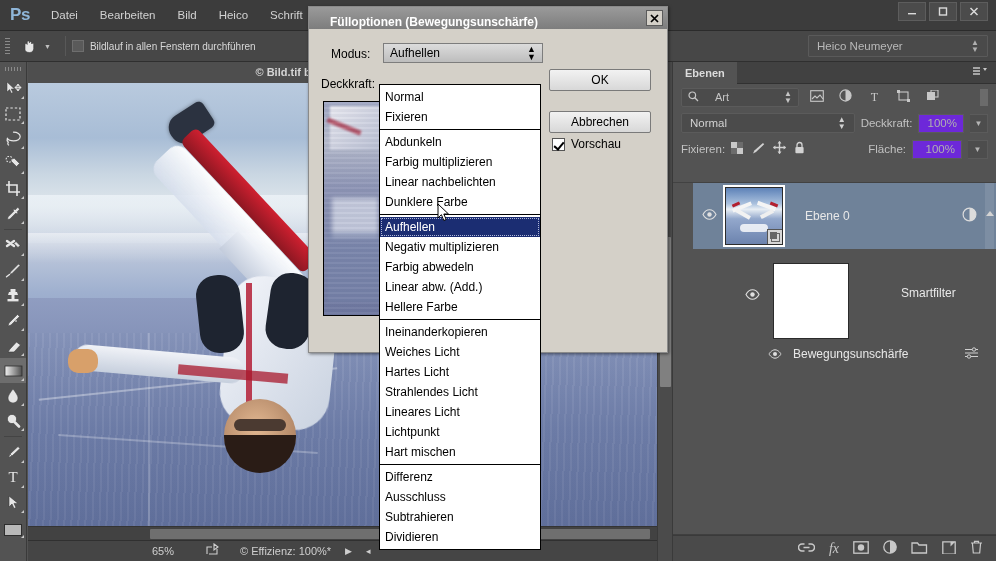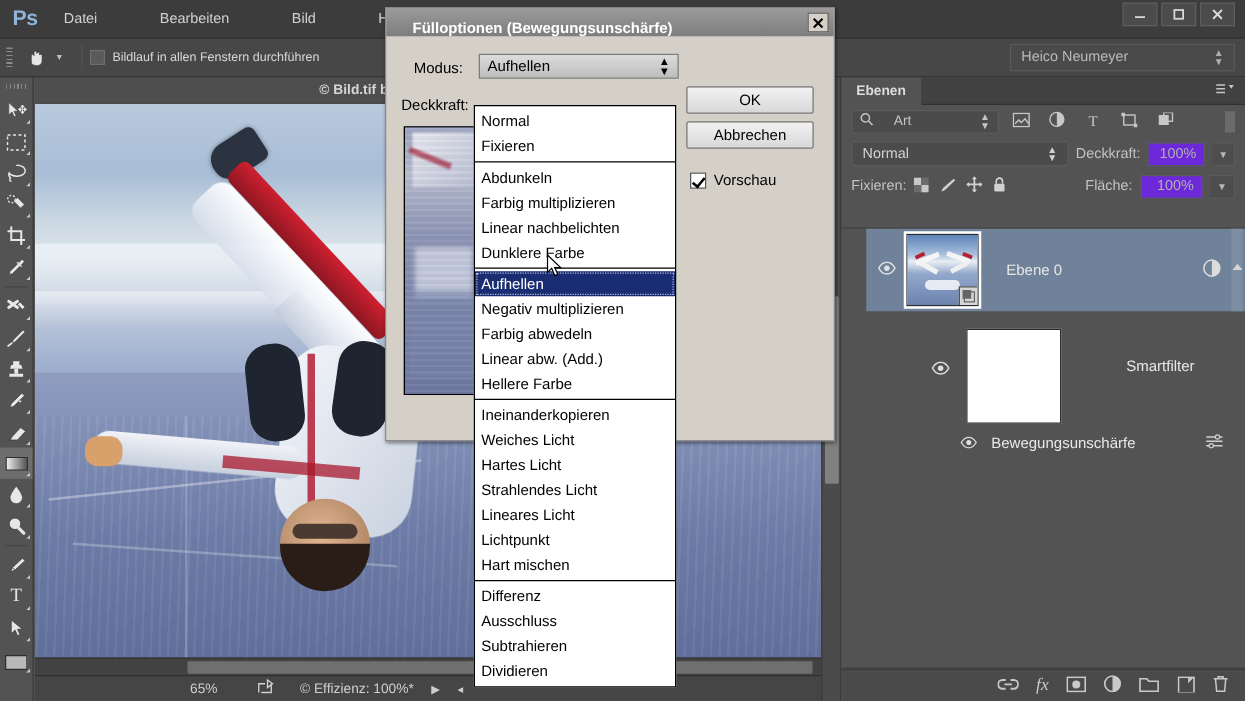--- a/index.html
+++ b/index.html
@@ -20,21 +20,21 @@
     position:absolute; left:0; top:0; width:996px; height:31px;
     background:#3c3c3c;
     border-bottom:1px solid #2b2b2b;
     display:flex; align-items:center;
   }
   .ps-logo {
     width:40px; height:31px; display:flex; align-items:center; justify-content:center;
     color:#8fb6d9; font-size:17px; font-weight:bold; letter-spacing:-0.5px;
     font-family:"Liberation Sans", sans-serif;
   }
-  .menu-items { display:flex; align-items:flex-end; height:31px;gap:28px; }
+  .menu-items { display:flex; align-items:flex-end; height:31px; }
   .menu-item {
     padding:0 11px; height:31px; line-height:31px;
     color:#d2d2d2; font-size:11.5px; cursor:default; white-space:nowrap;
   }
   .win-ctrls { position:absolute; right:8px; top:2px; display:flex; gap:3px; }
   .win-btn {
     width:28px; height:19px; background:#4b4b4b; border:1px solid #5d5d5d;
     display:flex; align-items:center; justify-content:center;
     color:#dadada; font-size:11px; line-height:1;
   }
@@ -234,21 +234,21 @@
   }
   .mag { position:absolute; left:352px; top:320px; font-size:14px; color:#333; }
   .btn {
     position:absolute; width:102px; height:22px;
     background:linear-gradient(to bottom,#f2f2f2,#d8d8d8);
     border:1px solid #7a7a7a; border-radius:2px;
     display:flex; align-items:center; justify-content:center;
     font-size:12px; color:#000;
   }
   .btn-ok { left:240px; top:40px; }
-  .btn-cancel { left:240px; top:68px; }
+  .btn-cancel { left:240px; top:82px; }
   .preview-chk { position:absolute; left:243px; top:108px; display:flex; align-items:center; gap:6px; font-size:12px;}
   .cbox { width:13px; height:13px; background:#fff; border:1px solid #555; position:relative; }
   .cbox:after {
     content:""; position:absolute; left:3px; top:1px; width:4px; height:8px;
     border:solid #000; border-width:0 2px 2px 0; transform:rotate(40deg);
   }
 
   
   .dropdown {
     position:absolute; left:70px; top:55px; width:162px;

